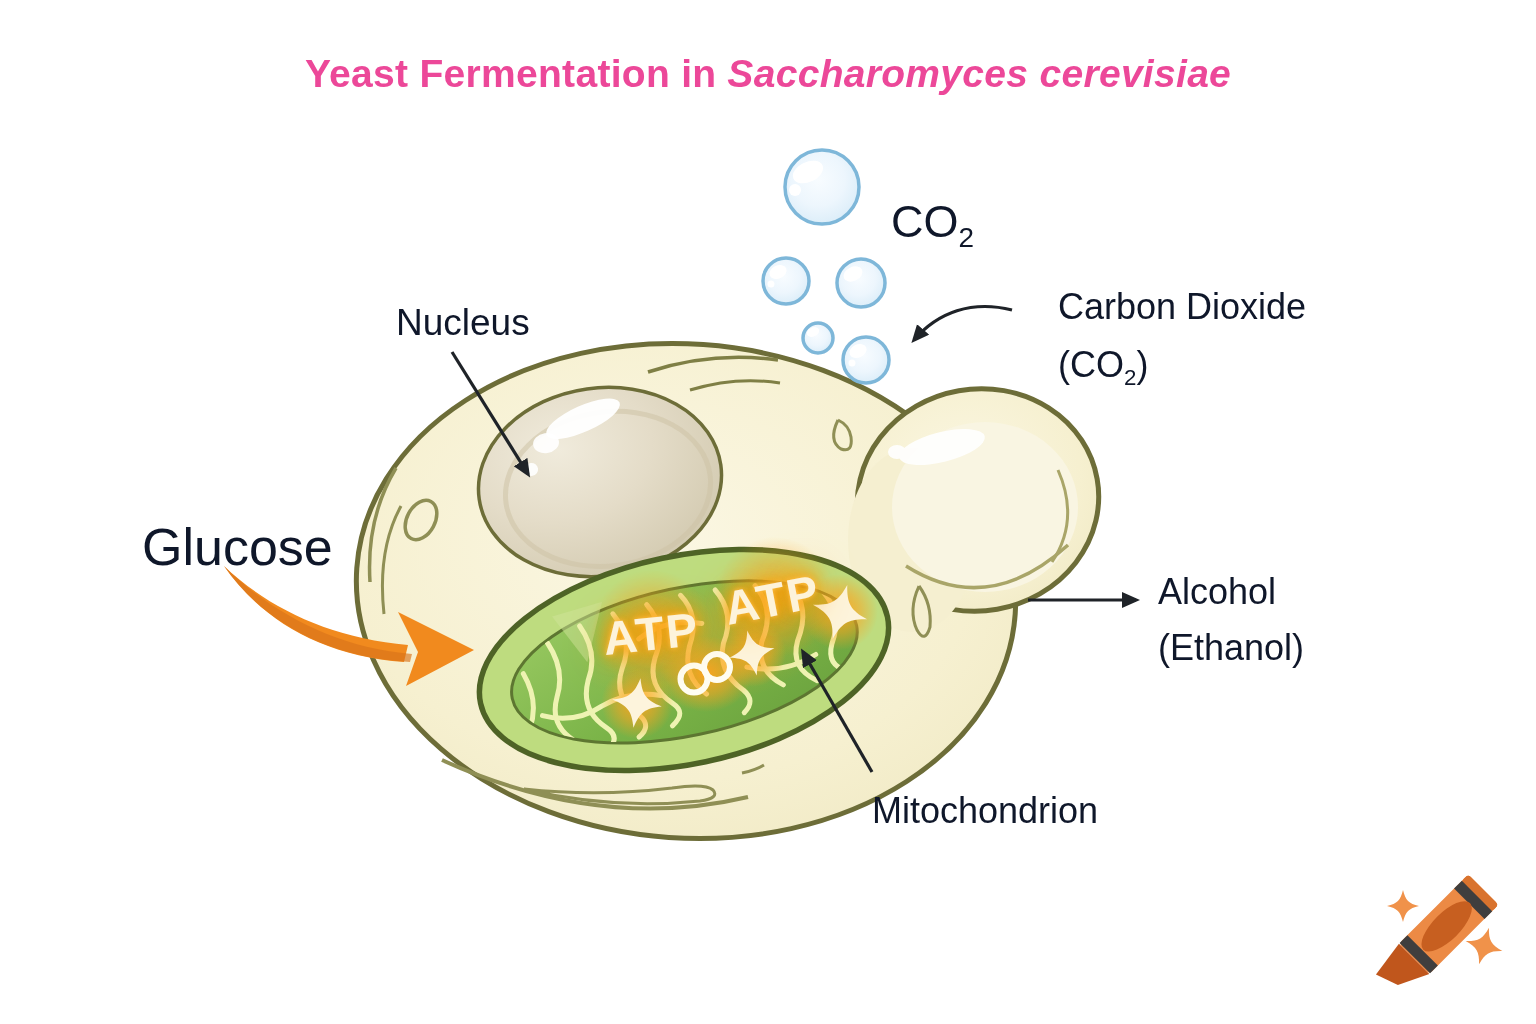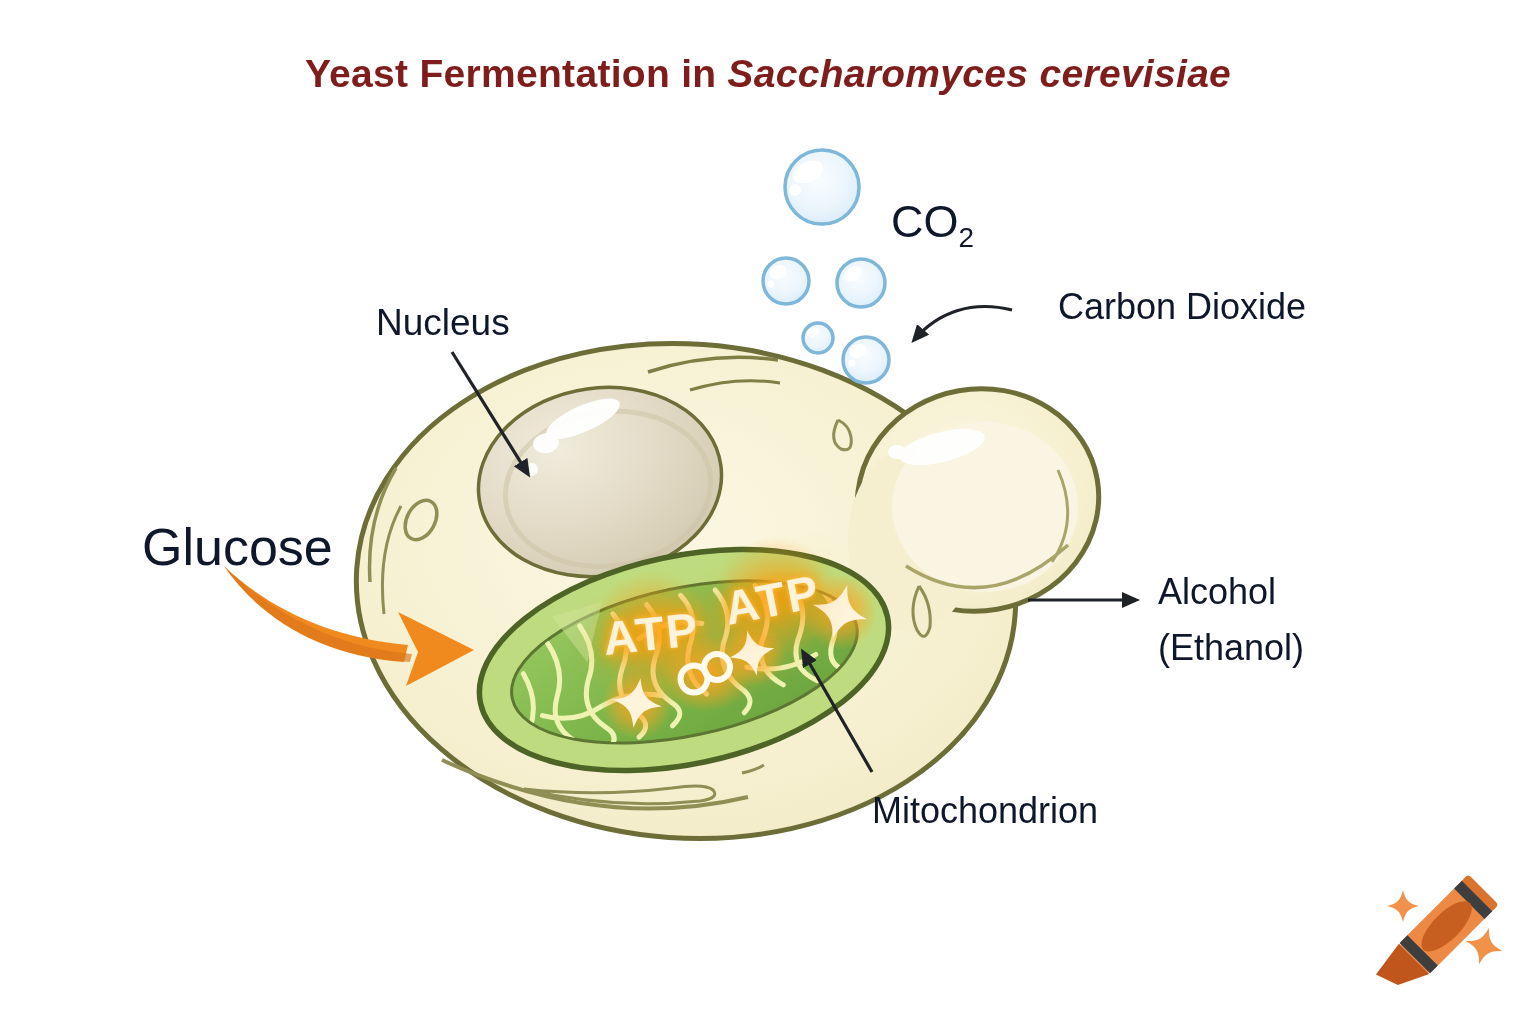--- a/index.html
+++ b/index.html
@@ -1,23 +1,23 @@
 <!DOCTYPE html>
 <html><head>
 <meta charset="utf-8">
 <style>
   html,body{margin:0;padding:0;background:#ffffff;}
   #stage{position:relative;width:1536px;height:1024px;overflow:hidden;
          font-family:"Liberation Sans","DejaVu Sans",sans-serif;background:#ffffff;}
   #diagram-svg{position:absolute;left:0;top:0;width:1536px;height:1024px;}
   .lbl{position:absolute;color:#0f172a;white-space:nowrap;}
   .title{left:50%;top:52px;transform:translateX(-50%);font-size:39px;font-weight:bold;
-         letter-spacing:.3px;color:#7f1d1d;}
+         letter-spacing:.3px;color:#ec4899;}
   .title .species{font-style:italic;margin-left:.28em;}
-  .nucleus-lbl{left:376px;top:302px;font-size:37px;text-align:center;}
+  .nucleus-lbl{left:396px;top:302px;font-size:37px;text-align:center;}
   .glucose-lbl{left:142px;top:517px;font-size:52px;}
   .co2-lbl{left:891px;top:196px;font-size:45px;}
   .cdx-lbl{left:1024px;top:278px;font-size:36px;line-height:58px;margin-left:34px;}
   .alcohol-lbl{left:1158px;top:564px;font-size:36px;line-height:56px;}
   .mito-lbl{left:872px;top:790px;font-size:36px;}
   sub{font-size:.62em;}
   .atp{position:absolute;font-size:47px;font-weight:bold;letter-spacing:2px;color:#fdf3da;
        text-shadow:0 0 5px #ffc34f,0 0 12px #fb9d06,0 0 24px #fb9d06,0 0 42px rgba(251,157,6,.85);}
   .atp-1{left:603px;top:606px;transform:rotate(-6deg);}
   .atp-2{left:724px;top:572px;transform:rotate(-11deg);}
@@ -202,20 +202,21 @@
 <div class="lbl nucleus-lbl">Nucleus</div>
 
 <div class="lbl glucose-lbl">Glucose</div>
 
 <div class="lbl co2-lbl">
   <span>CO</span><sub>2</sub>
 </div>
 
 <div class="lbl cdx-lbl">
   <div>Carbon Dioxide</div>
+  <div><span>(CO</span><sub>2</sub><span>)</span></div>
 </div>
 
 <div class="lbl alcohol-lbl">
   <div>Alcohol</div>
   <div>(Ethanol)</div>
 </div>
 
 <div class="lbl mito-lbl">Mitochondrion</div>
 
 <div class="atp atp-1">ATP</div>

